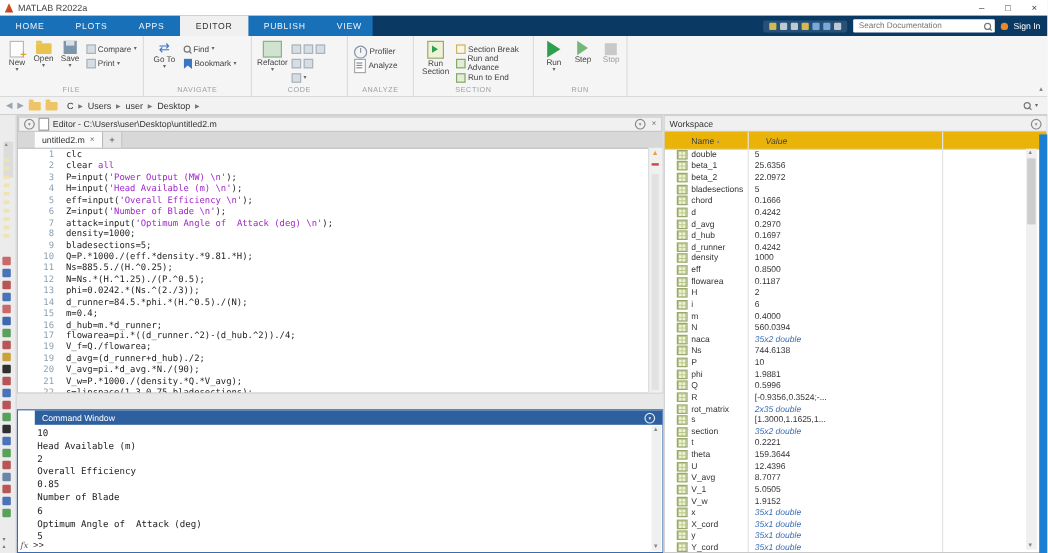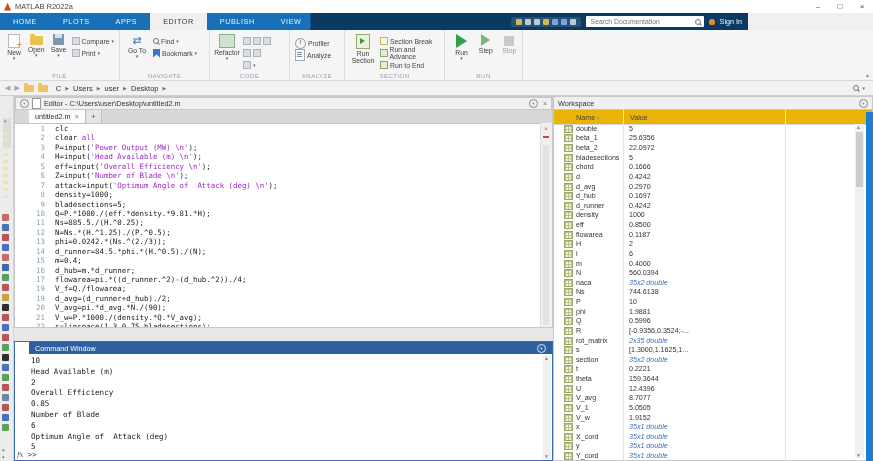--- a/index.html
+++ b/index.html
@@ -8,21 +8,21 @@
   
   .titlebar{position:absolute;left:0;top:0;width:873px;height:13px;background:#fff;
             display:flex;align-items:center;gap:4px;padding-left:4px;box-sizing:border-box;}
   .mlogo{width:7px;height:8px;background:linear-gradient(135deg,#e05c2a,#b33d1e);
          clip-path:polygon(50% 0,100% 100%,0 100%);}
   .wtitle{font-size:7.5px;color:#444;}
   .wctrls{margin-left:auto;display:flex;align-items:center;}
   .wc{width:22px;text-align:center;font-size:8px;color:#444;cursor:default;}
   .g-min::after{content:"–";} .g-max::after{content:"□";} .g-close::after{content:"×";}
   
-  .tabrow{position:absolute;left:0;top:13px;width:748px;height:17px;
+  .tabrow{position:absolute;left:0;top:13px;width:873px;height:17px;
           background:linear-gradient(to right,#1770b8 0,#1770b8 310px,#0a3a64 311px,#0a3a64 100%);
           display:flex;align-items:stretch;}
   #tabs{display:flex;align-items:stretch;}
   .rtab{display:flex;align-items:center;padding:0 13px;color:#eef4fa;font-size:7.2px;
         letter-spacing:.6px;cursor:default;}
   .rtab.active{background:#f0f0f0;color:#333;}
   .trright{margin-left:auto;display:flex;align-items:center;gap:5px;padding-right:6px;}
   .qa{display:flex;align-items:center;gap:3px;background:rgba(255,255,255,.12);
       border-radius:2px;padding:2px 5px;}
   .qic{width:6px;height:6px;border-radius:1px;opacity:.9;}
@@ -154,21 +154,21 @@
   .cwscroll::after{content:"▼";position:absolute;bottom:0;left:1px;font-size:5px;color:#888;}
   
   .ws{position:absolute;left:553px;top:0;width:320px;height:365px;background:#fff;
       border:1px solid #c8c8c8;box-sizing:border-box;}
   .ws .phead{border:none;border-bottom:1px solid #c8c8c8;}
   .ws .phead .circ{margin-left:auto;}
   .wscols{height:14px;display:flex;align-items:center;border-bottom:1px solid #d5d5d5;
           background:#eab308;font-size:7.2px;color:#444;}
   .wscol-name{padding-left:22px;width:47px;flex:0 0 auto;display:flex;gap:2px;align-items:center;}
   .g-sort{font-size:4.5px;color:#888;} .g-sort::after{content:"▴";}
-  .wscol-value{padding-left:7px;}
+  .wscol-value{padding-left:15px;font-style:italic;}
   .wsrows{position:absolute;left:0;top:27px;right:10px;bottom:0;overflow:hidden;}
   .ws-row{display:flex;align-items:center;height:9.64px;font-size:7.1px;}
   .ws-ic{width:9px;height:8px;margin:0 3px 0 10px;flex:0 0 auto;background-color:#eef3d8;
          border:1px solid #9aa86e;box-sizing:border-box;
          background-image:linear-gradient(#b9c48a 1px,transparent 1px),
                           linear-gradient(90deg,#b9c48a 1px,transparent 1px);
          background-size:3px 3px;}
   .wsn{width:46px;flex:0 0 auto;color:#333;overflow:hidden;white-space:nowrap;}
   .wsv{padding-left:7px;color:#333;white-space:nowrap;overflow:hidden;}
   .wsv.dim{color:#3b6fb5;font-style:italic;}

